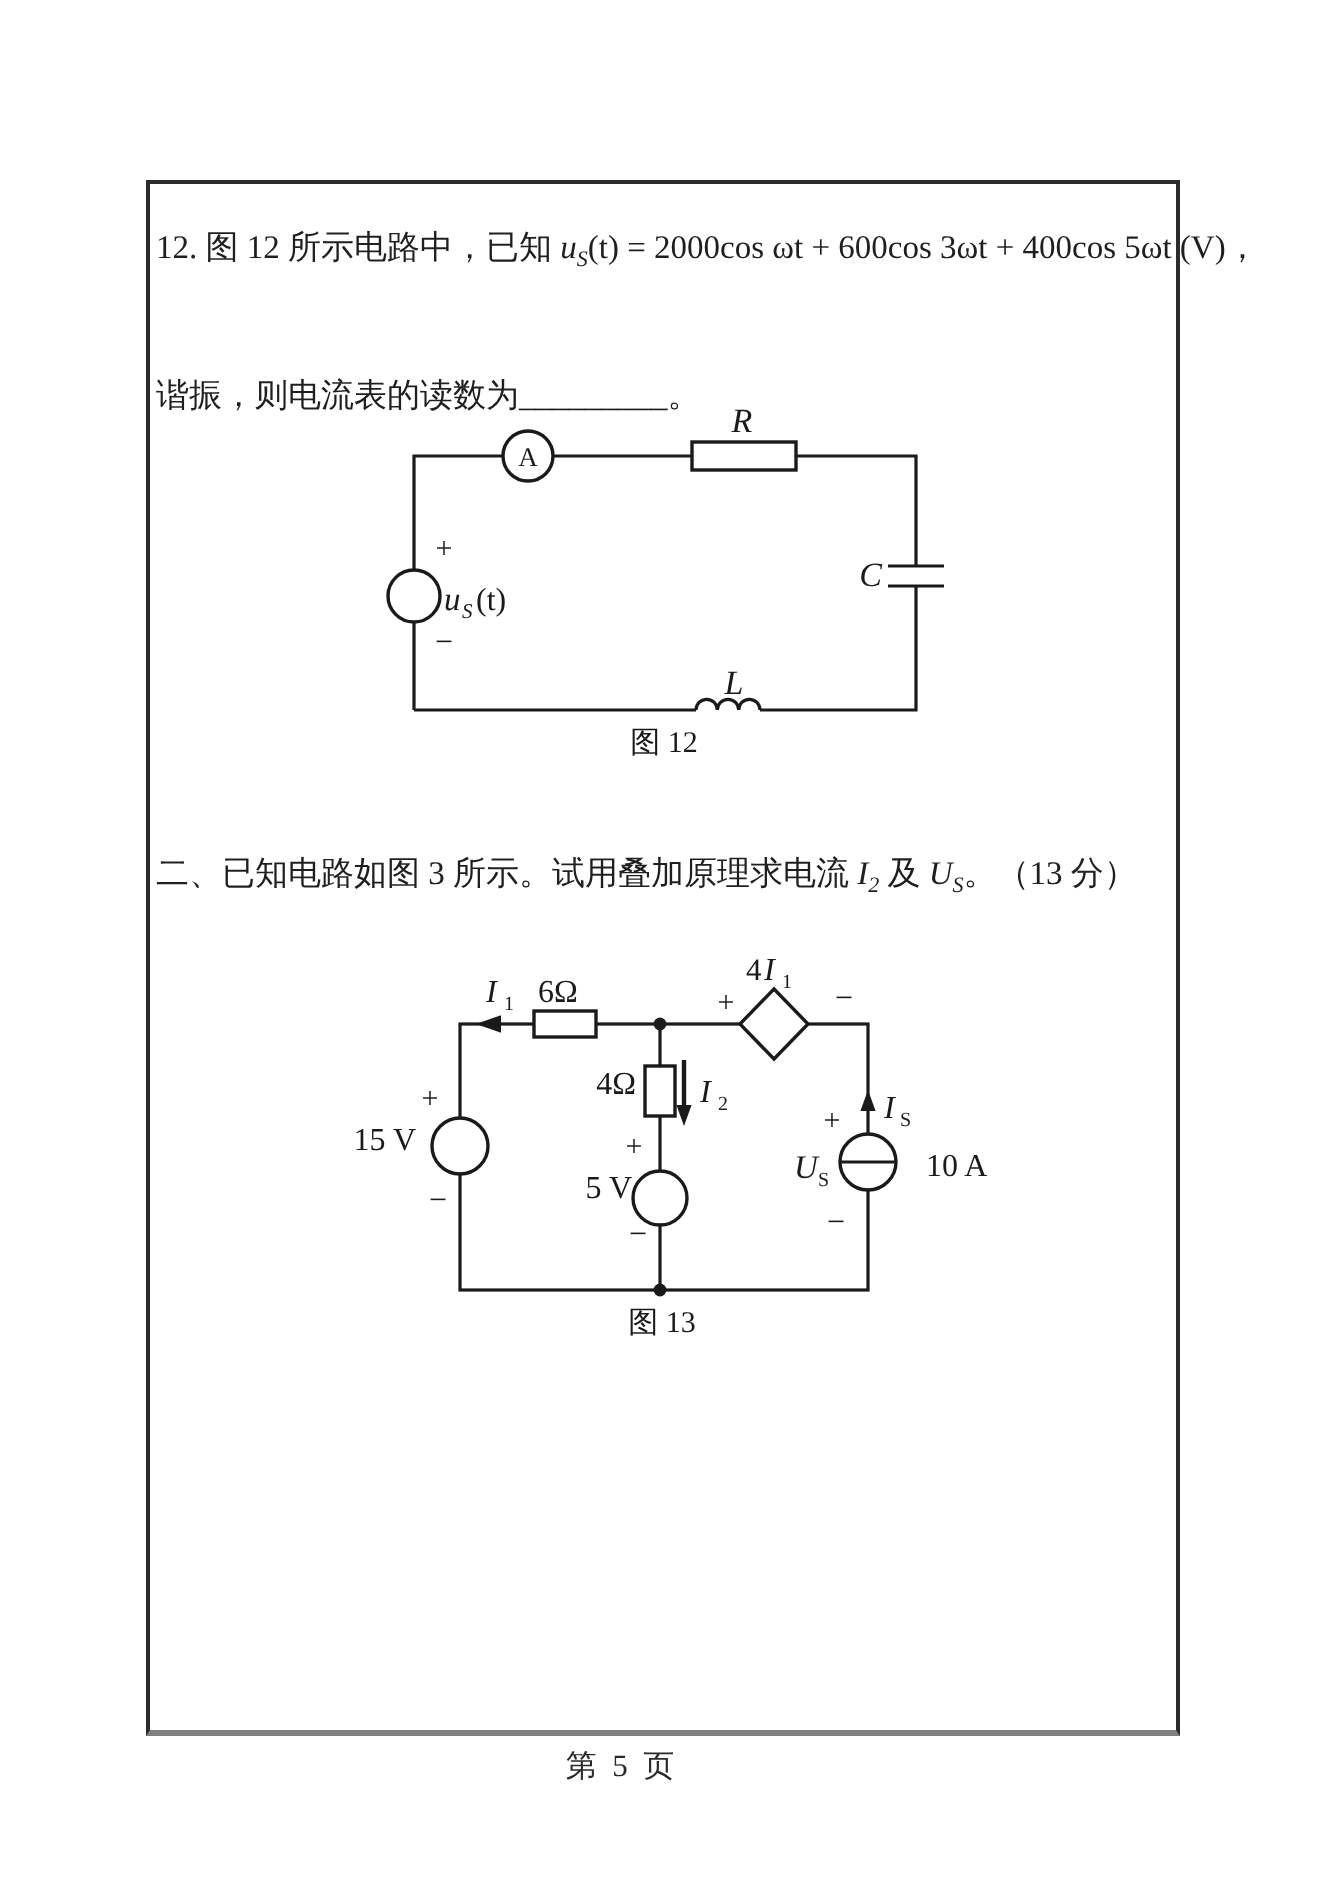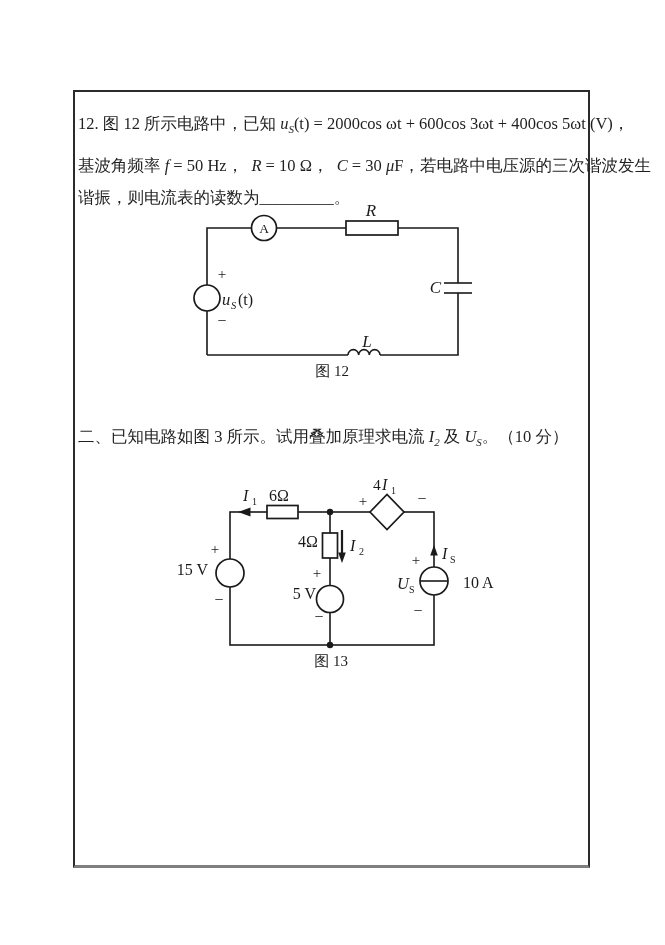--- a/index.html
+++ b/index.html
@@ -31,21 +31,20 @@
   .solid  { fill:#1a1a1a; stroke:none; }
 </style>
 </head>
 <body>
 
 <div class="page">
   <div class="frame"></div>
 
   <p class="tline" style="left:78px; top:96px;"><span>12. 图 12 所示电路中，已知 </span><span class="math">u</span><span class="sub math">S</span><span>(t) = 2000cos ωt + 600cos 3ωt + 400cos 5ωt (V)，</span></p>
 
-  <p class="tline" style="left:78px; top:138px;"><span>基波角频率 </span><span class="math">f</span><span> = 50 Hz，  </span><span class="math">R</span><span> = 10 Ω，  </span><span class="math">C</span><span> = 30 </span><span class="math">μ</span><span>F，</span><span>若电路中电压源的三次谐波发生</span></p>
 
   <p class="tline" style="left:78px; top:170px;text-align:right;"><span>谐振，则电流表的读数为</span><span>_________</span><span>。</span></p>
 
   <svg style="left:180px; top:195px;" width="320" height="195" viewBox="0 0 320 195">
     <g>
       <path class="stroke" d="M27,160 V33 H278 V88"></path>
       <path class="stroke" d="M278,98 V160 H200"></path>
       <path class="stroke" d="M168,160 H27"></path>
     </g>
     <path class="stroke" d="M168,160 a5.33,5.33 0 0 1 10.67,0 a5.33,5.33 0 0 1 10.67,0 a5.33,5.33 0 0 1 10.66,0"></path>
@@ -60,21 +59,21 @@
     <text class="it" x="261" y="98" text-anchor="end" font-size="17">C</text>
     <text class="it" x="187" y="152" text-anchor="middle" font-size="17">L</text>
     <text x="42" y="84" text-anchor="middle" font-size="15">+</text>
     <text class="it" x="42" y="110" font-size="16.5">u</text>
     <text class="it" x="51" y="114" font-size="10.5">S</text>
     <text x="58" y="110" font-size="16">(t)</text>
     <text x="42" y="131" text-anchor="middle" font-size="16">−</text>
     <text x="152" y="181" text-anchor="middle" font-size="15">图 12</text>
   </svg>
 
-  <p class="tline" style="left:78px; top:409px;"><span>二、已知电路如图 3 所示。试用叠加原理求电流 </span><span class="math">I</span><span class="sub math">2</span><span> 及 </span><span class="math">U</span><span class="sub math">S</span><span>。（10 分）</span></p>
+  <p class="tline" style="left:78px; top:409px;"><span>二、已知电路如图 3 所示。试用叠加原理求电流 </span><span class="math">I</span><span class="sub math">2</span><span> 及 </span><span class="math">U</span><span class="sub math">S</span><span>。（13 分）</span></p>
 
   <svg style="left:170px; top:460px;" width="335" height="225" viewBox="0 0 335 225">
     <g>
       <rect class="stroke" x="60" y="52" width="204" height="133"></rect>
       <path class="stroke" d="M160,52 V185"></path>
     </g>
 
     <rect class="comp" x="97" y="45.5" width="31" height="13"></rect>
     <rect class="comp" x="152.5" y="73" width="15" height="25"></rect>
     <polygon class="comp" points="200,52 217,34.5 234,52 217,69.5"></polygon>
@@ -117,13 +116,14 @@
     <text x="280" y="103" font-size="10">S</text>
     <text x="246" y="105" text-anchor="middle" font-size="15">+</text>
     <text class="it" x="227" y="129" font-size="16.5">U</text>
     <text x="239" y="133" font-size="10">S</text>
     <text x="293" y="128" font-size="16">10 A</text>
     <text x="248" y="156" text-anchor="middle" font-size="16">−</text>
 
     <text x="161" y="206" text-anchor="middle" font-size="15">图 13</text>
   </svg>
 
+  <div class="footer">第  5  页</div>
 </div>
 
 </body></html>

